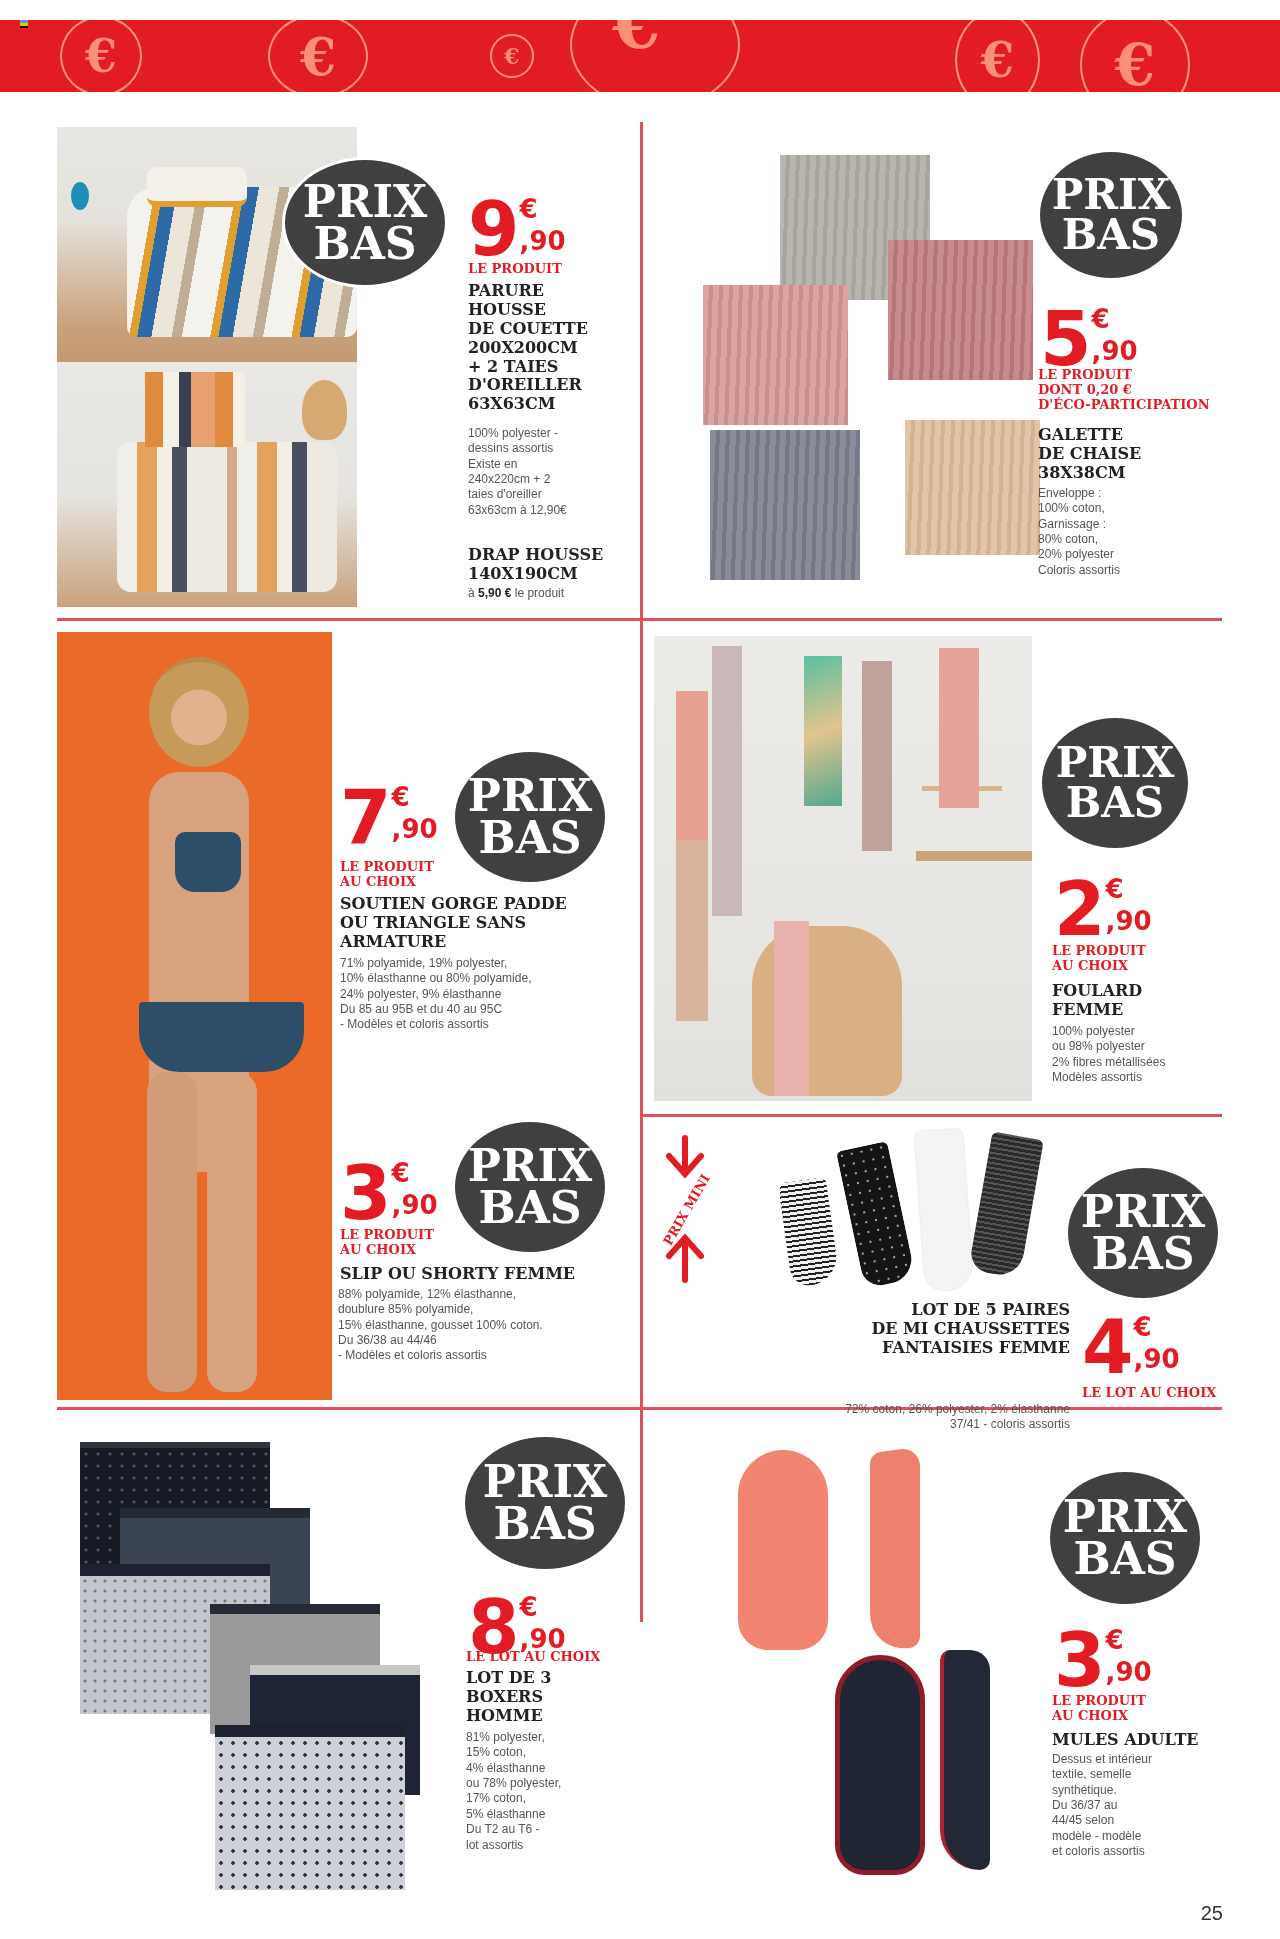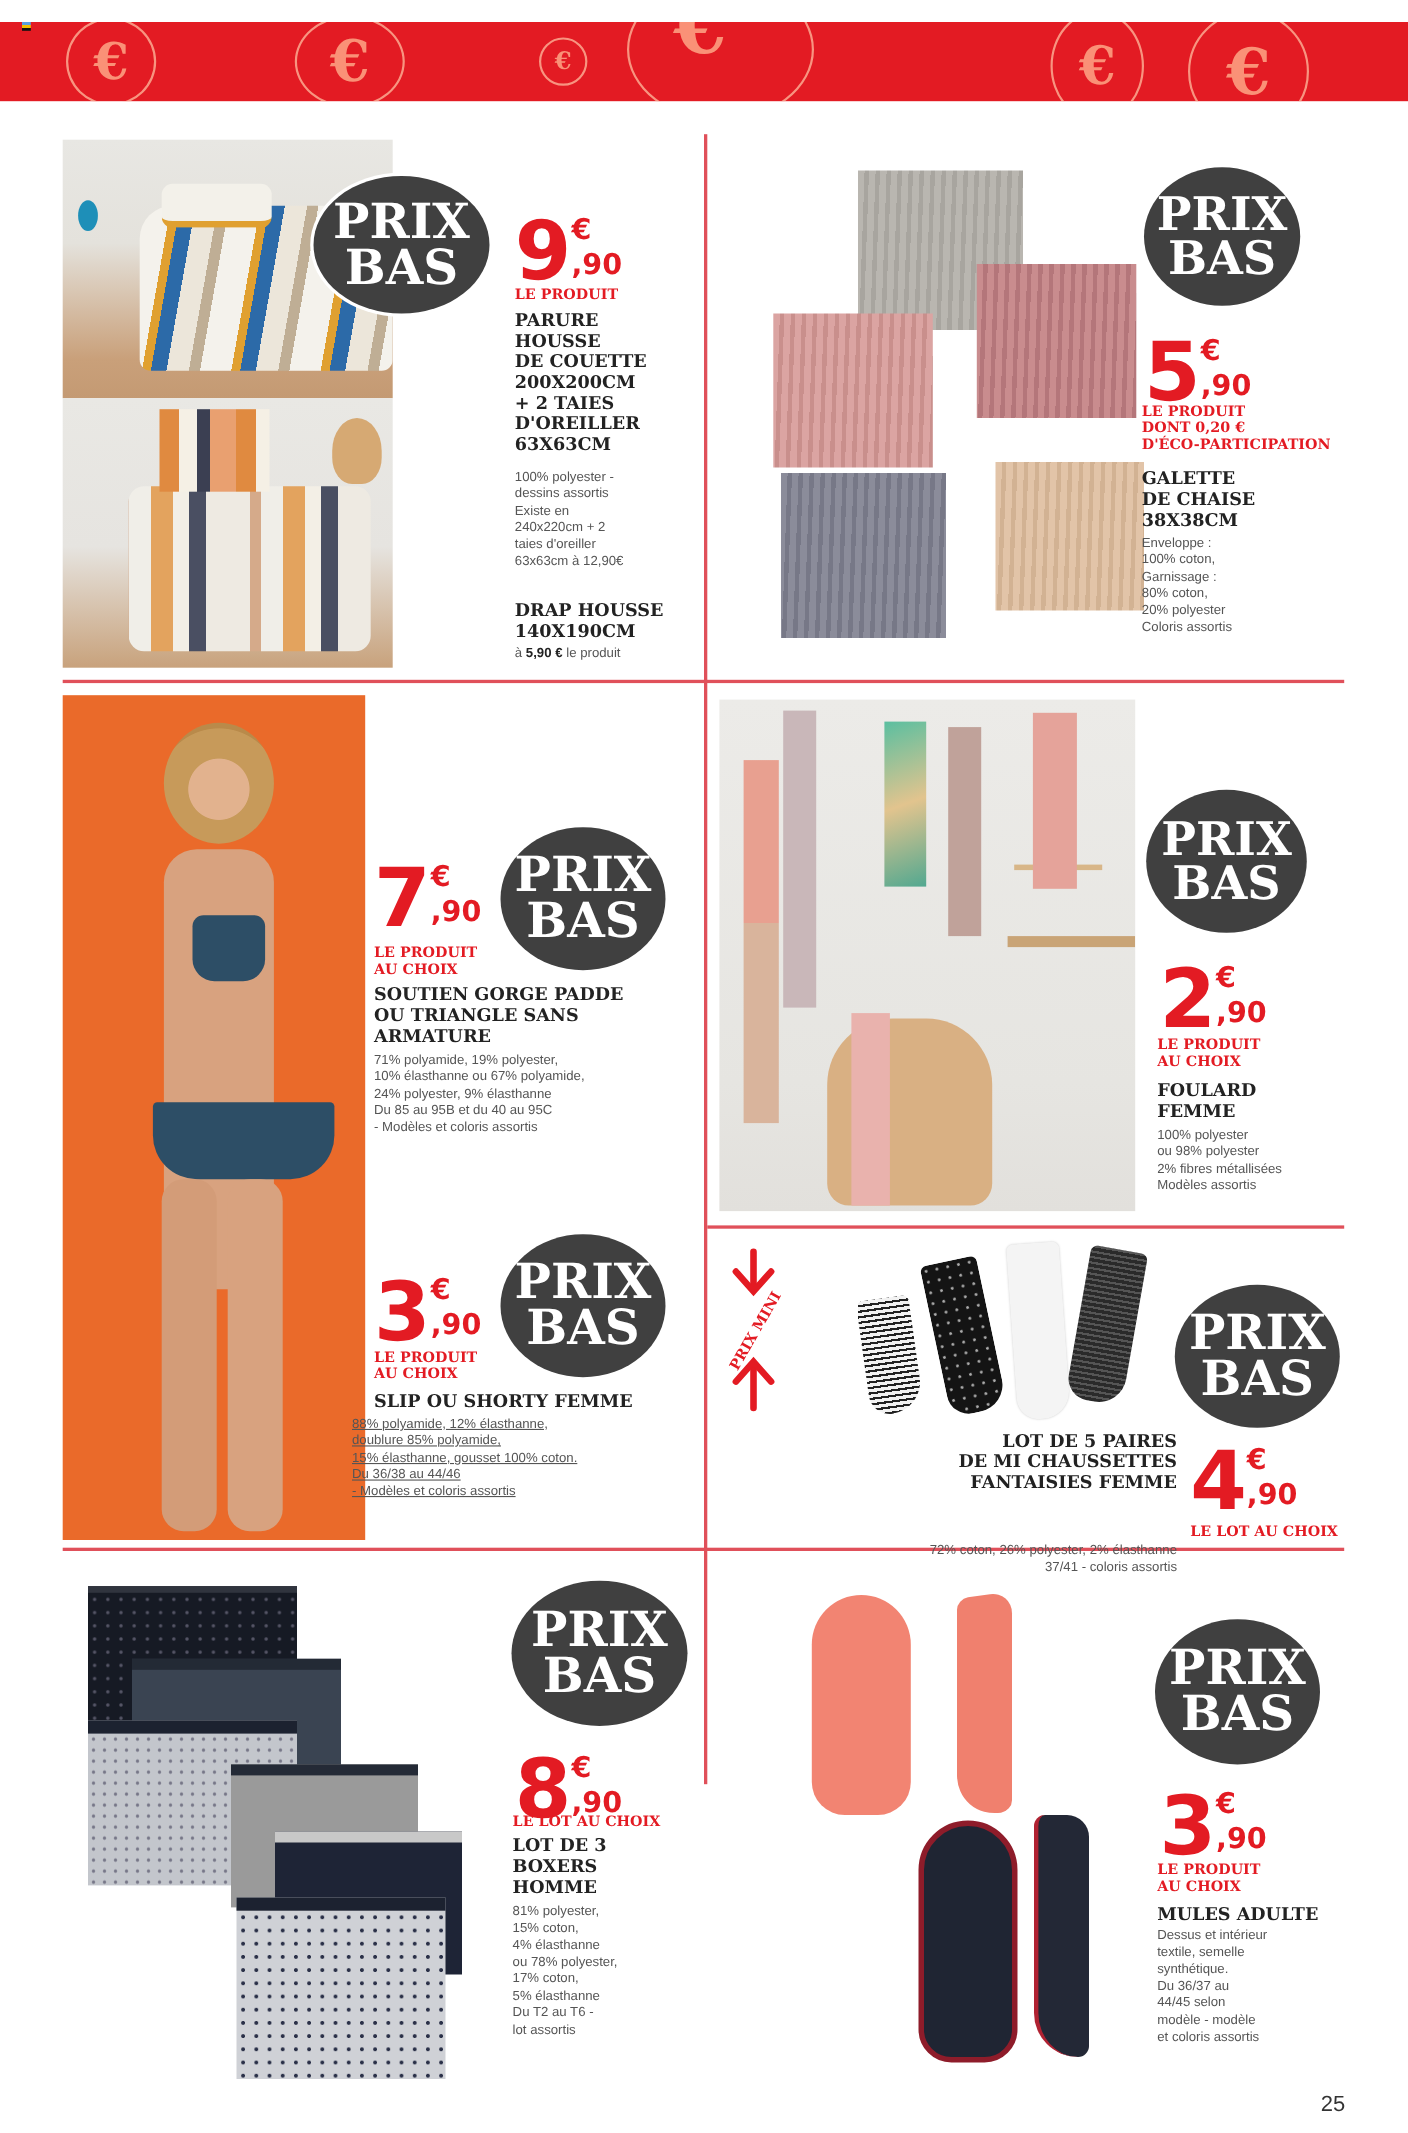--- a/index.html
+++ b/index.html
@@ -155,21 +155,21 @@
   <div>LE PRODUIT</div>
   <div>AU CHOIX</div>
 </div>
 <div class="pname" style="left:340px;top:895px;">
   <div>SOUTIEN GORGE PADDE</div>
   <div>OU TRIANGLE SANS</div>
   <div>ARMATURE</div>
 </div>
 <div class="pdesc" style="left:340px;top:956px;">
   <div>71% polyamide, 19% polyester,</div>
-  <div>10% élasthanne ou 67% polyamide,</div>
+  <div>10% élasthanne ou 80% polyamide,</div>
   <div>24% polyester, 9% élasthanne</div>
   <div>Du 85 au 95B et du 40 au 95C</div>
   <div>- Modèles et coloris assortis</div>
 </div>
 
 <div class="img" style="left:654px;top:636px;width:378px;height:465px;background:linear-gradient(180deg,#ecebe8 0%,#e6e5e1 75%,#e2e0dc 100%);">
   <div style="position:absolute;left:22px;top:55px;width:32px;height:330px;background:linear-gradient(180deg,#e8a090 0 45%,#d9b49c 45% 100%);"></div>
   <div style="position:absolute;left:58px;top:10px;width:30px;height:270px;background:#c9b7b9;"></div>
   <div style="position:absolute;left:150px;top:20px;width:38px;height:150px;background:linear-gradient(160deg,#5bbfa0,#e2c48e,#52a890);"></div>
   <div style="position:absolute;left:208px;top:25px;width:30px;height:190px;background:#c0a29a;"></div>
@@ -208,21 +208,21 @@
 <div class="price" style="left:340px;top:1156px;">
   <span class="int">3</span><span class="sup"><span class="eur">€</span><span class="dec">,90</span></span>
 </div>
 <div class="unit" style="left:340px;top:1228px;">
   <div>LE PRODUIT</div>
   <div>AU CHOIX</div>
 </div>
 <div class="pname" style="left:340px;top:1265px;">
   <div>SLIP OU SHORTY FEMME</div>
 </div>
-<div class="pdesc" style="left:320px;top:1287px;text-decoration:underline;">
+<div class="pdesc" style="left:338px;top:1287px;">
   <div>88% polyamide, 12% élasthanne,</div>
   <div>doublure 85% polyamide,</div>
   <div>15% élasthanne,  gousset 100% coton.</div>
   <div>Du 36/38 au 44/46</div>
   <div>- Modèles et coloris assortis</div>
 </div>
 
 <svg class="prix-mini" viewBox="0 0 70 160">
   <g stroke="#e31b23" stroke-width="6" fill="none" stroke-linecap="round">
     <line x1="30" y1="8" x2="30" y2="40"></line>

